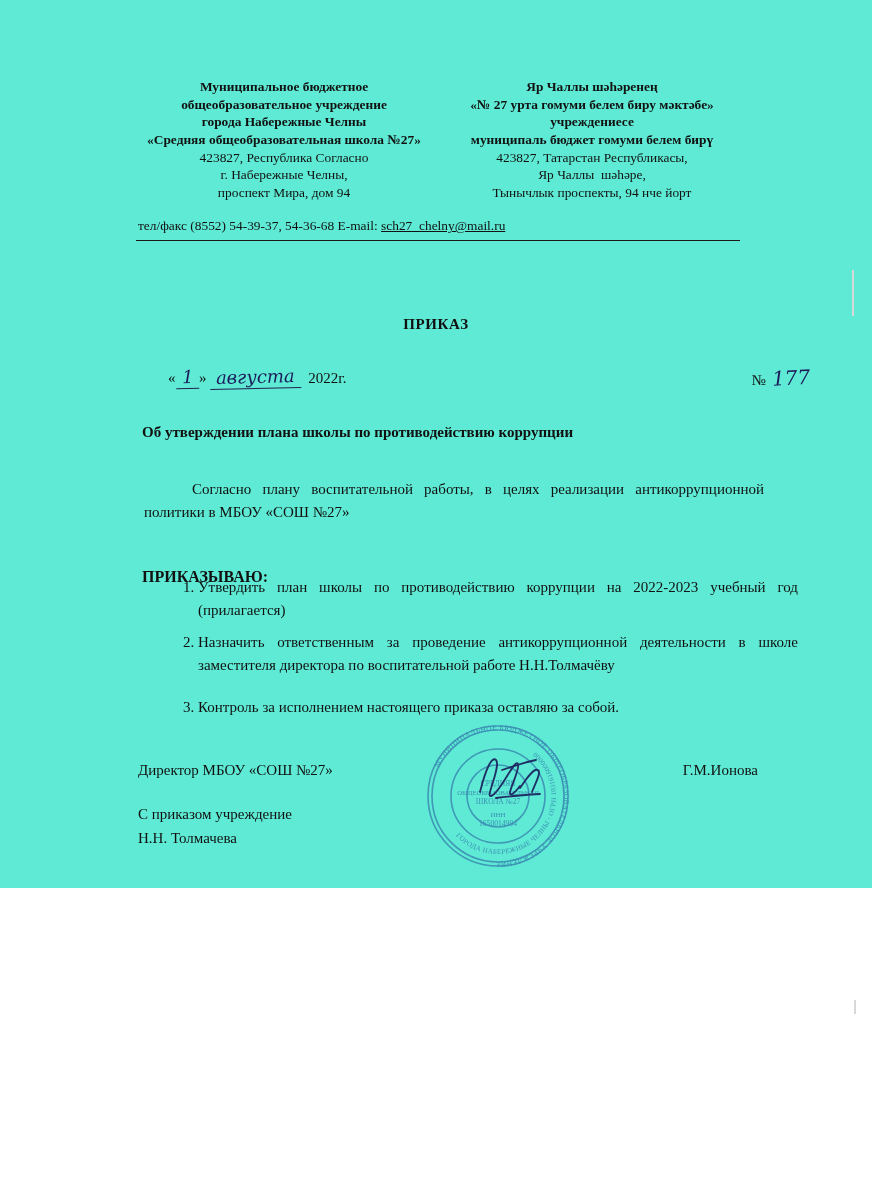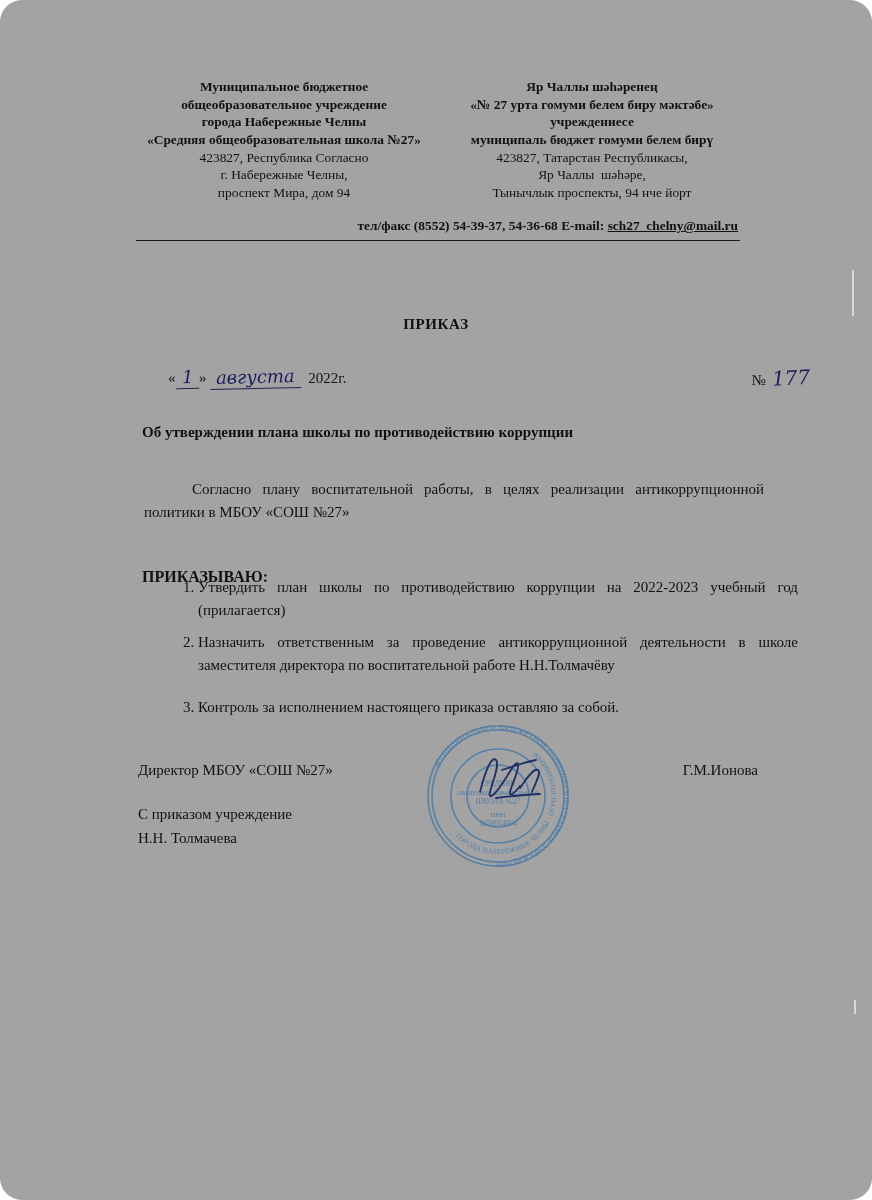--- a/index.html
+++ b/index.html
@@ -12,23 +12,22 @@
     background: #ffffff;
     font-family: "Liberation Serif", serif;
     color: #111111;
     position: relative;
     overflow: hidden;
   }
   .page {
     position: absolute;
     left: 0; top: 0;
     width: 872px;
-    height: 1200px;
-    background: #a3a3a3;
-    border-radius: 22px;
+    height: 888px;
+    background: #5eead4;
   }
 
   
   .letterhead {
     position: absolute;
     left: 138px;
     top: 78px;
     width: 600px;
     display: flex;
     justify-content: space-between;
@@ -42,23 +41,22 @@
   .lh-col .bold {
     font-weight: bold;
   }
   .lh-line { white-space: pre-wrap; }
 
   .contact-line {
     position: absolute;
     left: 138px;
     top: 218px;
     width: 600px;
-    text-align: right;
+    text-align: left;
     font-size: 13.4px;
-    font-weight: bold;
   }
   .contact-line .email {
     text-decoration: underline;
     color: #111;
   }
   .hr {
     position: absolute;
     left: 136px;
     top: 240px;
     width: 604px;

